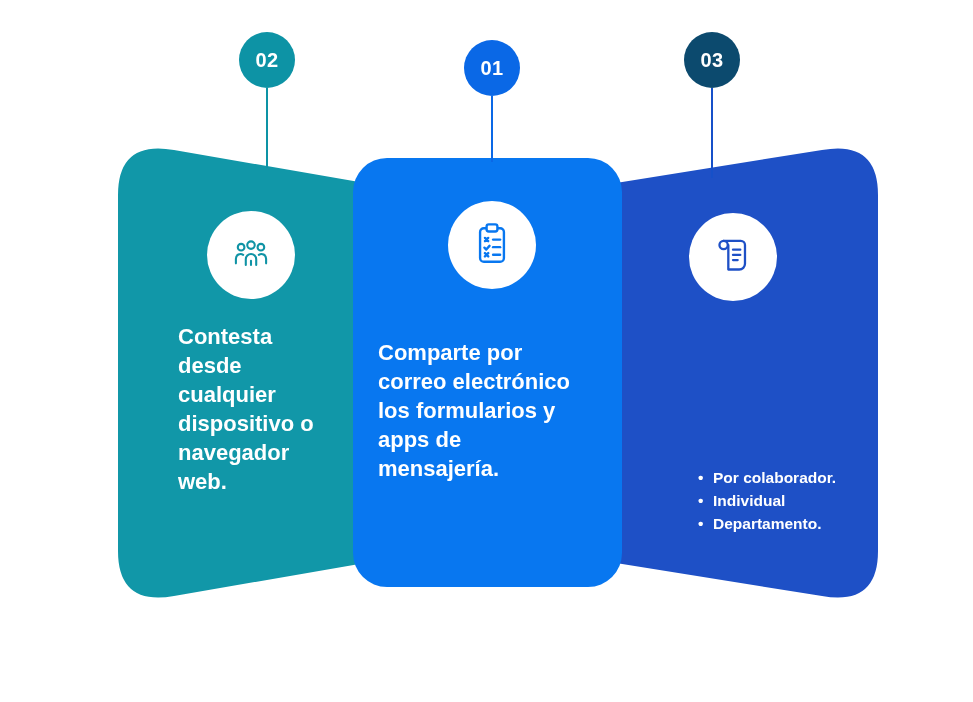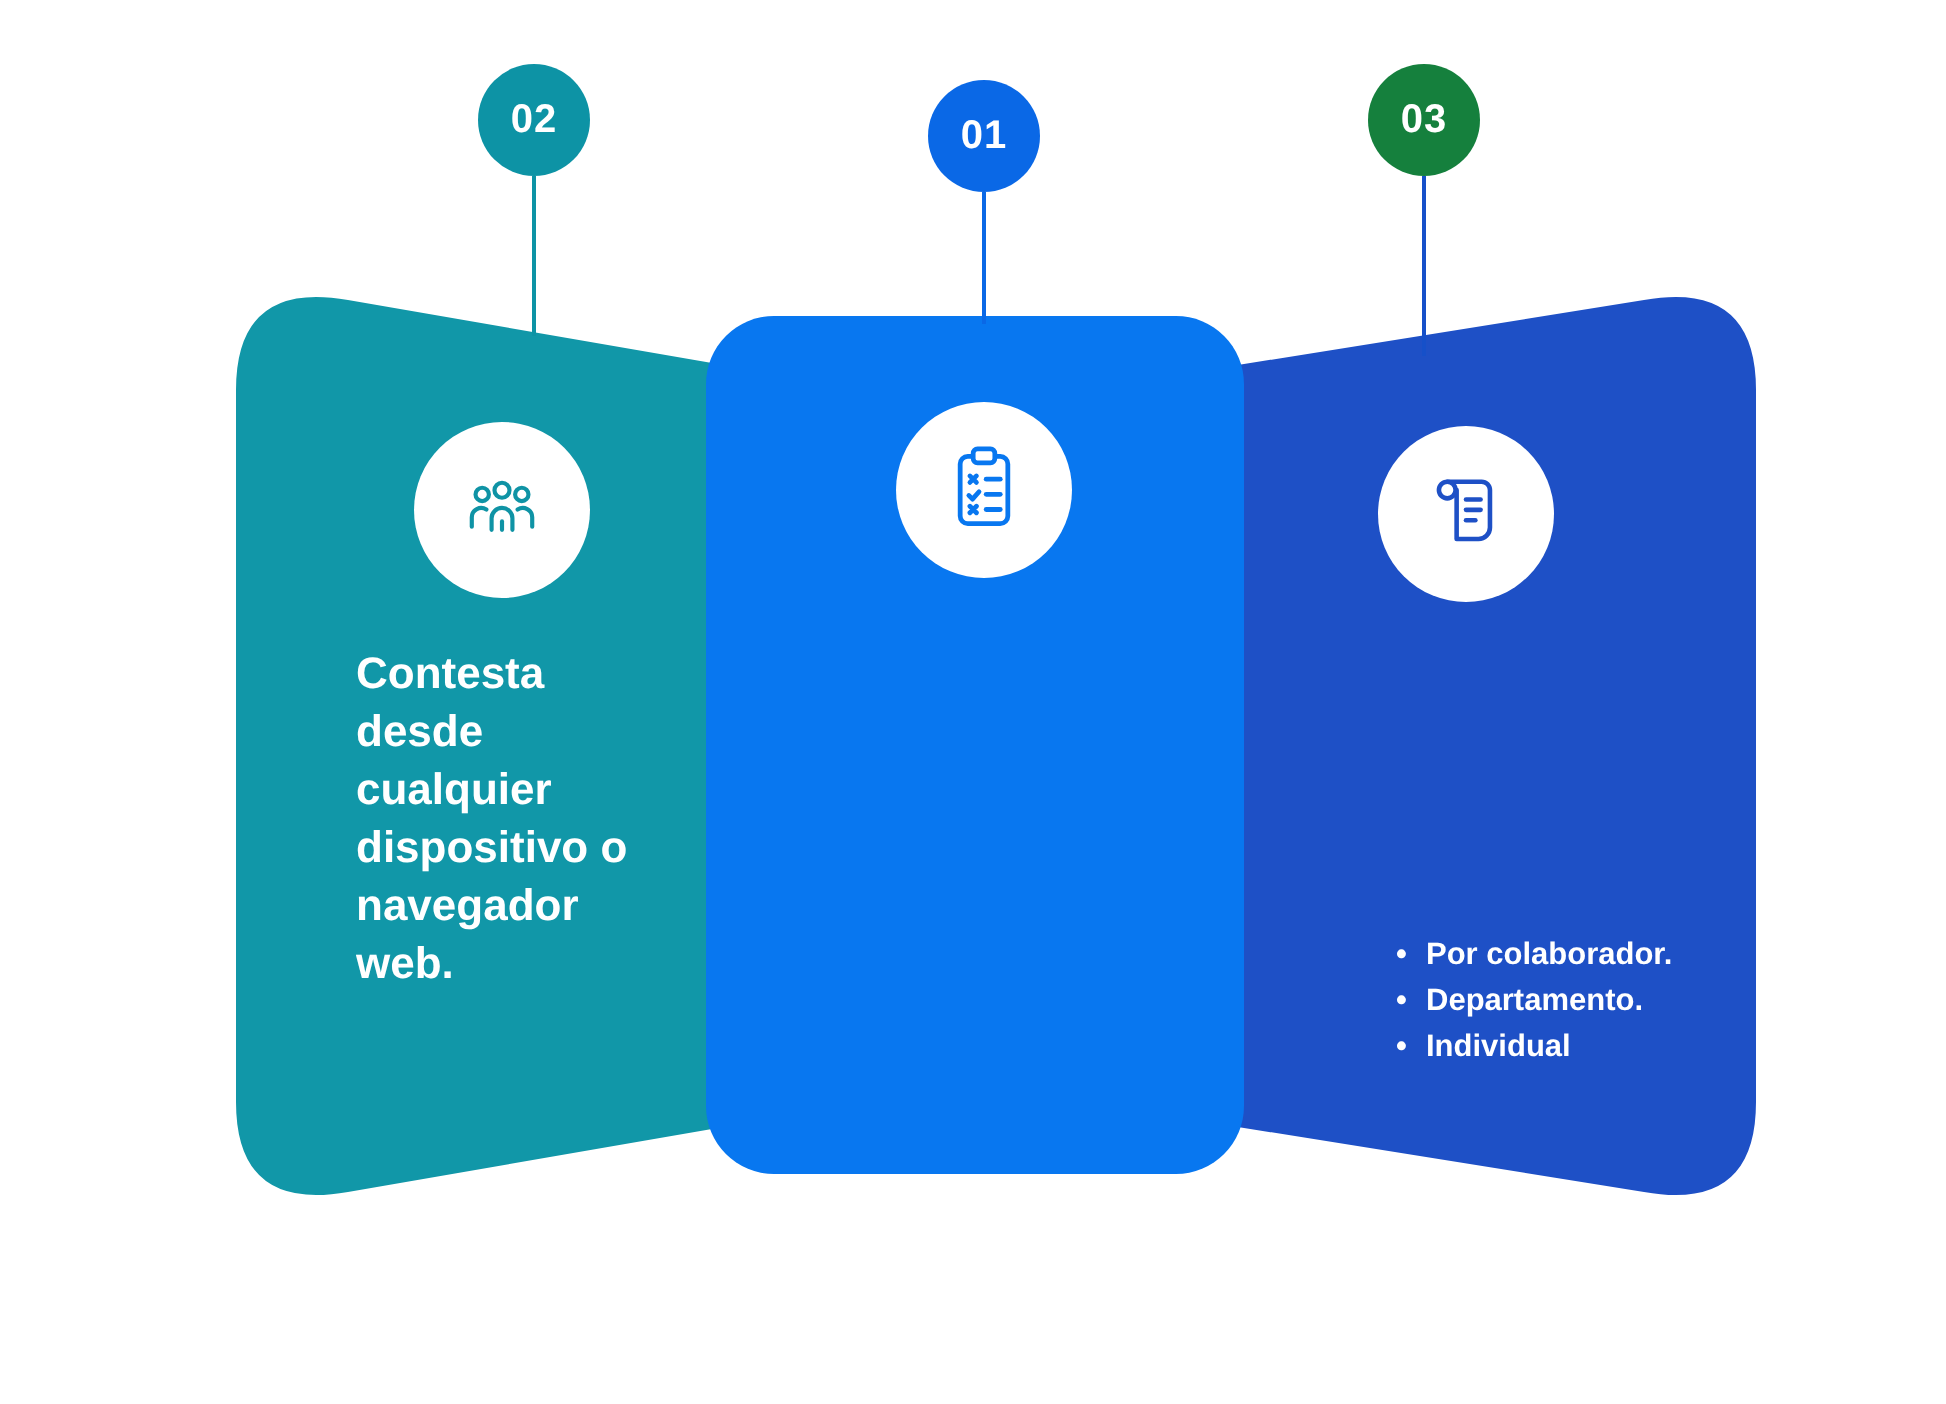--- a/index.html
+++ b/index.html
@@ -12,21 +12,21 @@
   .fill-center{fill:#0877F0;}
   .fill-right{fill:#1E50C6;}
 
   .badge{
     position:absolute;width:56px;height:56px;border-radius:50%;
     display:flex;align-items:center;justify-content:center;
     color:#ffffff;font-weight:700;font-size:20px;letter-spacing:.5px;
   }
   .badge-left{left:239px;top:32px;background:#0D93A5;}
   .badge-center{left:464px;top:40px;background:#0A68E6;text-align:right;}
-  .badge-right{left:684px;top:32px;background:#15803d;}
+  .badge-right{left:684px;top:32px;background:#0c4a6e;}
 
   .connector{position:absolute;width:2px;}
   .connector-left{left:266px;top:88px;height:80px;background:#0D93A5;}
   .connector-center{left:491px;top:96px;height:66px;background:#0A68E6;}
   .connector-right{left:711px;top:88px;height:90px;background:#1650C9;}
 
   .icon-circle{
     position:absolute;width:88px;height:88px;border-radius:50%;background:#ffffff;
     display:flex;align-items:center;justify-content:center;
   }
@@ -110,27 +110,32 @@
     </svg>
   </div>
 
   <div class="card-text text-left">Contesta
 desde
 cualquier
 dispositivo o
 navegador
 web.</div>
 
+  <div class="card-text text-center">Comparte por
+correo electrónico
+los formularios y
+apps de
+mensajería.</div>
 
 
   <ul class="bullets">
     <li>
       <span>Por colaborador.</span>
     </li>
     <li>
-      <span>Departamento.</span>
+      <span>Individual</span>
     </li>
     <li>
-      <span>Individual</span>
+      <span>Departamento.</span>
     </li>
   </ul>
 
 </div>
 
 </body></html>

